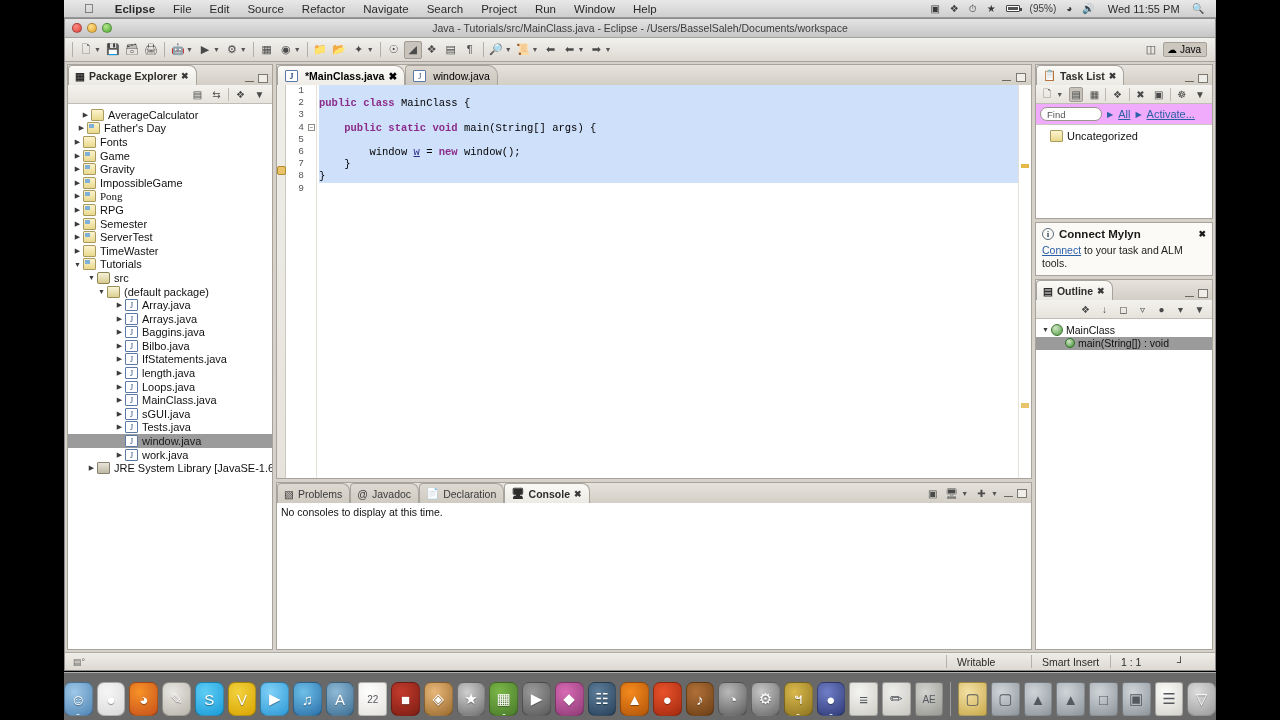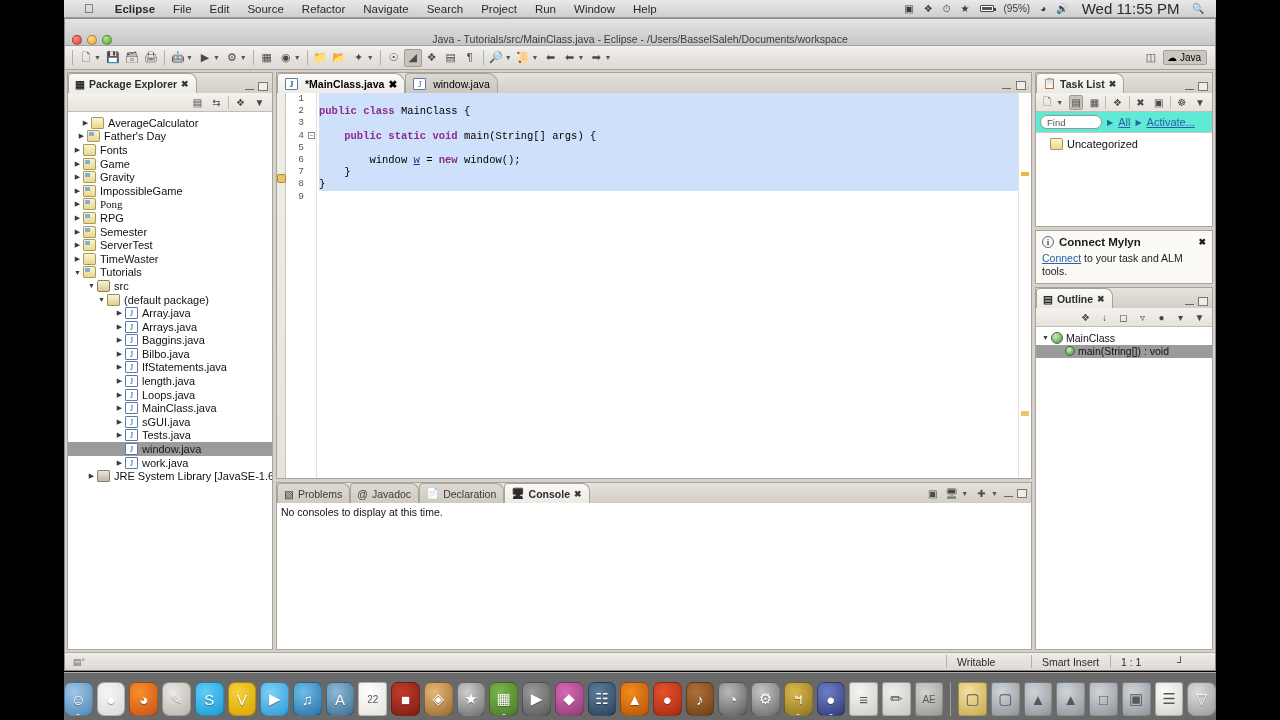--- a/index.html
+++ b/index.html
@@ -23,36 +23,36 @@
     border-bottom:1px solid #9a9a9a;
     display:flex; align-items:center;
     font-size:11.5px; color:#2a2a2a;
     padding:0 6px;
   }
   #menubar .apple { font-size:13px; margin:0 12px 0 14px; line-height:1; }
   #menubar .mi { padding:0 9px; white-space:nowrap; }
   #menubar .mi.bold { font-weight:bold; }
   #menubar .spacer { flex:1; }
   #menubar .sysi { padding:0 5px; font-size:10px; color:#3a3a3a; display:flex; align-items:center;}
-  #menubar .clock { padding:0 8px; font-size:15px; white-space:nowrap;}
+  #menubar .clock { padding:0 8px; font-size:11px; white-space:nowrap;}
   .batt { display:inline-block; width:14px; height:7px; border:1px solid #444; border-radius:1px; position:relative; background:#fff;}
   .batt:after{content:"";position:absolute;right:-3px;top:1.5px;width:2px;height:3px;background:#444;}
   .batt i{position:absolute;left:1px;top:1px;bottom:1px;width:10px;background:#555;display:block;}
 
   
   #eclipse {
     position:absolute; left:64px; top:18px; width:1152px; height:653px;
     background:#d6d2ca;
     border:1px solid #8c8c8c;
     display:flex; flex-direction:column;
   }
   #titlebar {
-    height:27px; background:linear-gradient(#e4e4e4,#c6c6c6);
+    height:19px; background:linear-gradient(#e4e4e4,#c6c6c6);
     border-bottom:1px solid #a2a2a2;
-    display:flex; align-items:flex-end; position:relative;
+    display:flex; align-items:center; position:relative;
     font-size:10.5px; color:#3b3b3b;
   }
   .tl-dots { display:flex; gap:5px; padding-left:7px; }
   .tl-dots span { width:10px; height:10px; border-radius:50%; display:block; border:1px solid rgba(0,0,0,.28); }
   .d-red{background:radial-gradient(circle at 35% 30%,#ff8b82,#d9413a);}
   .d-yel{background:radial-gradient(circle at 35% 30%,#ffe08a,#e2a32b);}
   .d-grn{background:radial-gradient(circle at 35% 30%,#b7e78a,#4aa832);}
   #wintitle { position:absolute; left:0; right:0; text-align:center; }
 
   
@@ -140,21 +140,21 @@
   .kw { color:#8b2c8b; font-weight:bold;}
   .fld { color:#2a2a8c; text-decoration:underline;}
   .ruler-right { width:13px; background:#fff; border-left:1px solid #e4e1da; position:relative;}
   .ruler-right .ov { position:absolute; right:2px; width:8px; height:4px; background:#e6b84a;}
 
   
   #consolepart { height:168px; }
   .console-body { background:#fff; font-size:10.5px; padding:3px 4px; color:#111;}
 
   
-  .find-row { display:flex; align-items:center; gap:5px; padding:3px 4px; background:#5eead4; border-bottom:1px solid #cdc8c0;}
+  .find-row { display:flex; align-items:center; gap:5px; padding:3px 4px; background:#f0abfc; border-bottom:1px solid #cdc8c0;}
   .find-box { width:62px; height:14px; border:1px solid #9a958d; border-radius:7px; background:#fff; font-size:9.5px; padding:0 6px; color:#555; display:flex; align-items:center;}
   .lnk { color:#2b5fa8; text-decoration:underline; }
   .mylyn { background:#fbfaf7; border:1px solid #a8a49d; padding:5px 6px; }
   .mylyn-title { display:flex; align-items:center; gap:5px; font-weight:bold; font-size:11.5px; color:#1a1a1a;}
   .circ-i { width:12px;height:12px;border-radius:50%;border:1px solid #5d6b80;color:#3c4a5e;font-size:9px;line-height:10px;text-align:center;font-family:"Liberation Serif",serif;}
   .mylyn-txt { font-size:10.5px; margin-top:4px; line-height:13px; color:#222;}
   .out-row { height:13.6px; display:flex; align-items:center; font-size:10.5px; white-space:nowrap;}
   .out-row.sel { background:#9b9b9b;}
   .ico-class{ width:12px;height:12px;border-radius:50%;background:radial-gradient(circle at 35% 30%,#cfe8c4,#4f9640); border:1px solid #3d7431; margin-right:3px; flex:0 0 12px;}
   .ico-meth{ width:10px;height:10px;border-radius:50%;background:radial-gradient(circle at 35% 30%,#cfe8c4,#3f8a33); border:1px solid #2f6d26; margin-right:3px; flex:0 0 10px;}

